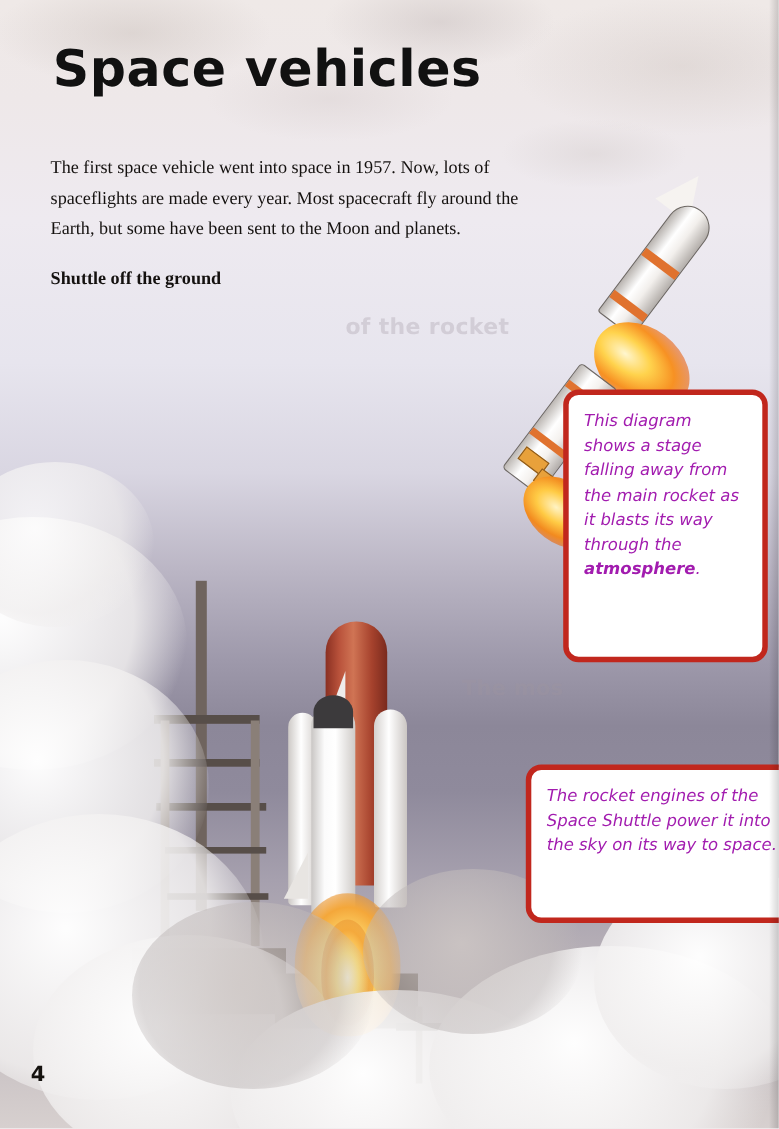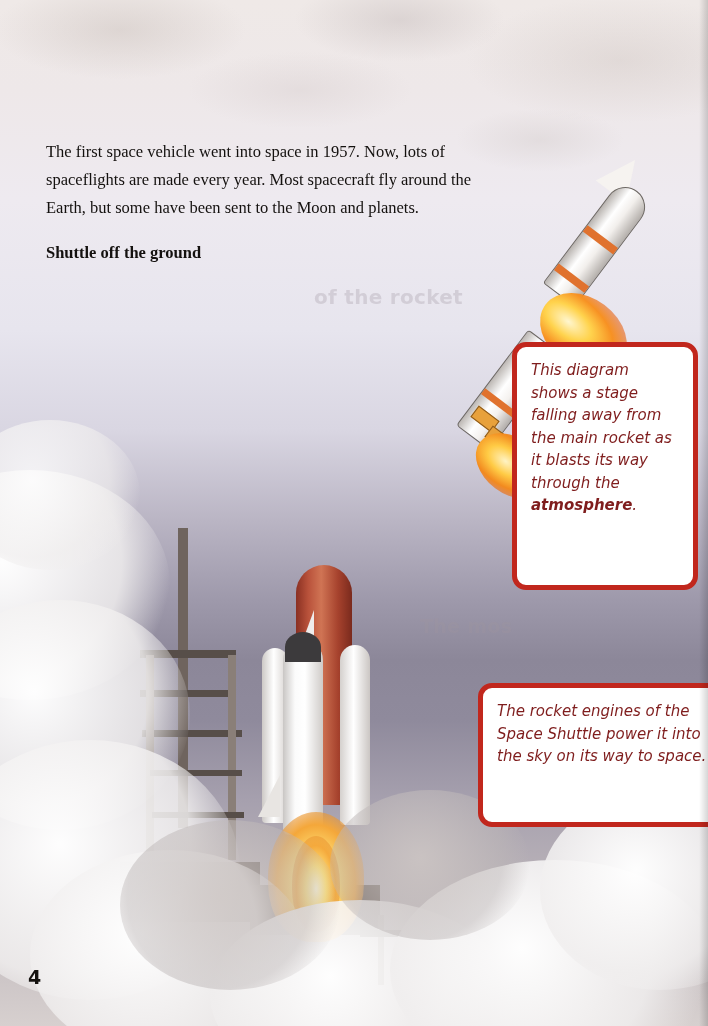--- a/index.html
+++ b/index.html
@@ -248,22 +248,23 @@
   .caption-box {
     position: absolute;
     background: #ffffff;
     border: 5px solid #c1271d;
     border-radius: 14px;
     box-sizing: border-box;
     font-family: "DejaVu Sans", sans-serif;
     font-style: italic;
     font-size: 15px;
     line-height: 22.5px;
-    color: #7f1d1d;
+    color: #a21caf;
     padding: 12px 14px 10px 14px;
+    margin-top: 12px;
   }
   .caption-1 {
     left: 512px;
     top: 342px;
     width: 186px;
     height: 248px;
   }
   .caption-2 {
     left: 478px;
     top: 683px;
@@ -362,20 +363,21 @@
     <div class="rkt rkt-stage-bottom">
       <div class="rkt-stripe" style="top:18px;"></div>
       <div class="rkt-stripe" style="top:72px;"></div>
     </div>
     <div class="rkt-fin" style="left:44px; top:242px; width:26px; height:14px; transform:rotate(37deg);"></div>
     <div class="rkt-fin" style="left:58px; top:262px; width:26px; height:14px; transform:rotate(37deg);"></div>
     <div class="rkt-fin" style="left:72px; top:282px; width:26px; height:14px; transform:rotate(37deg);"></div>
     <div class="rkt-exhaust2"></div>
   </div>
 
+  <div class="title">Space vehicles</div>
 
   <div class="body-col">
     <p>The first space vehicle went into space in 1957. Now, lots of spaceflights are made every year. Most spacecraft fly around the Earth, but some have been sent to the Moon and planets.</p>
     <p class="subhead">Shuttle off the ground</p>
   </div>
 
   <div class="caption-box caption-1">
     <span>This diagram shows a stage falling away from the main rocket as it blasts its way through the </span><b>atmosphere</b><span>.</span>
   </div>
 

